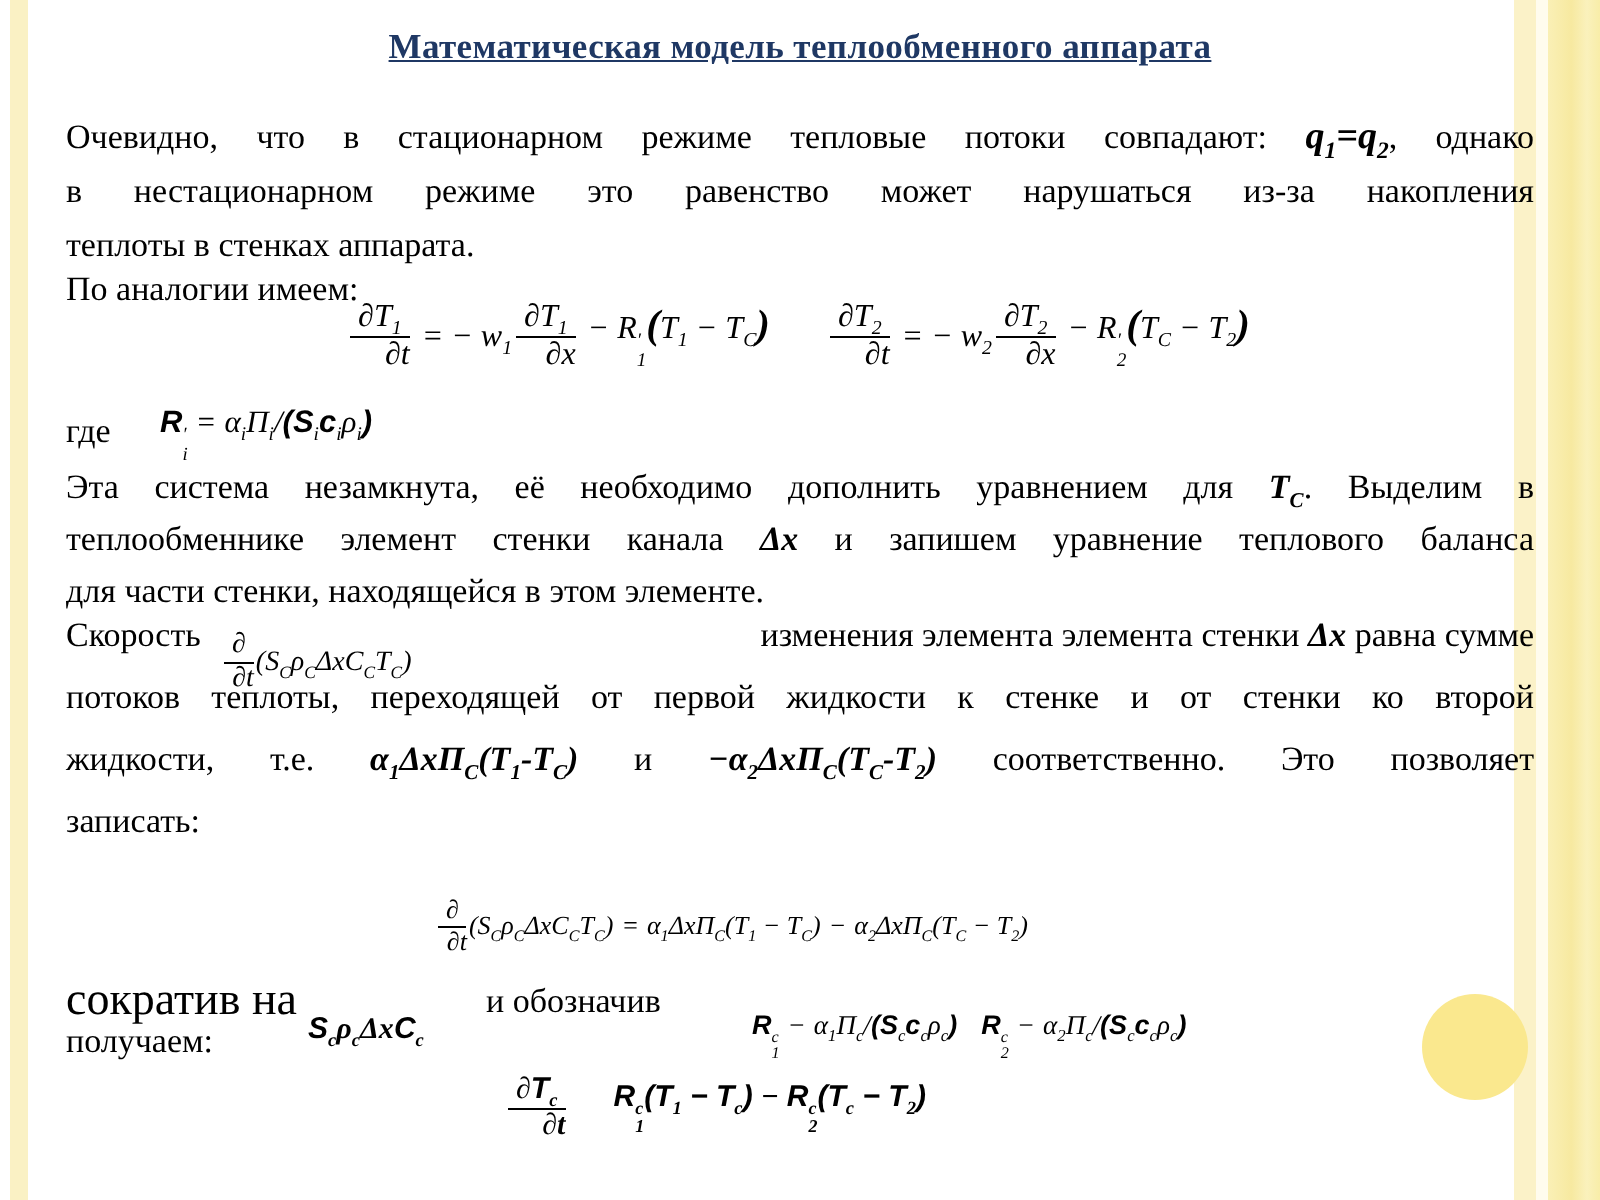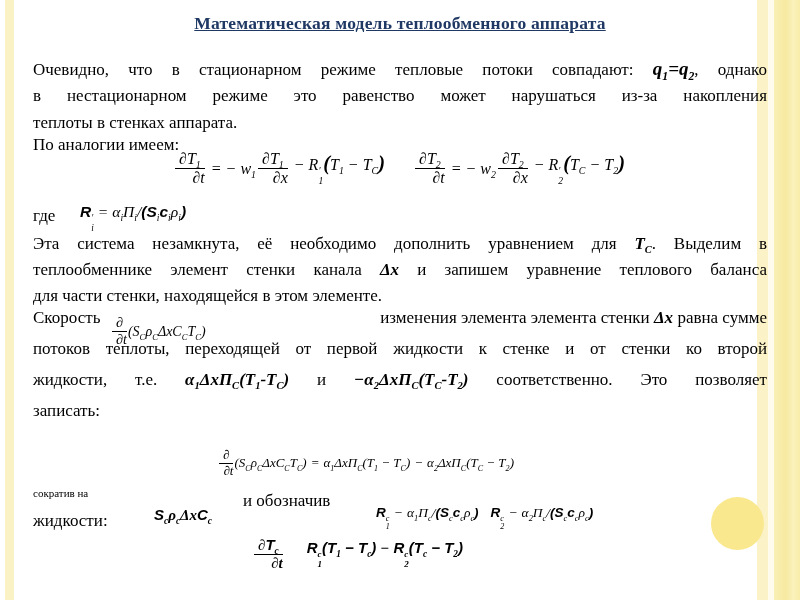--- a/index.html
+++ b/index.html
@@ -33,21 +33,21 @@
   .erow{display:inline-flex;align-items:center;gap:2px;}
   .op{margin:0 4px;}
   .bp{font-size:128%;font-weight:bold;}
   
   .eq1{position:absolute;left:30px;width:740px;top:150px;display:flex;justify-content:center;
        align-items:center;gap:30px;font-size:16px;font-style:italic;}
   .gde{position:absolute;left:33px;top:206px;font-size:17px;text-align:right;}
   .gdef{position:absolute;left:80px;top:203px;font-size:15.5px;font-style:italic;display:inline-flex;align-items:center;}
   .floatf{position:absolute;left:112px;top:315px;font-size:14px;font-style:italic;display:flex;align-items:center;gap:1px;}
   .mideq{position:absolute;left:219px;top:448px;font-size:13px;font-style:italic;display:flex;align-items:center;gap:1px;}
-  .sokr{position:absolute;left:33px;top:487px;font-size:11px;}
+  .sokr{position:absolute;left:33px;top:487px;font-size:23px;}
   .obozn{position:absolute;left:243px;top:491px;font-size:17px;}
   .poluch{position:absolute;left:33px;top:511px;font-size:17px;}
   .sform{position:absolute;left:154px;top:506px;font-size:15px;font-weight:bold;font-style:italic;}
   .rdefs{position:absolute;left:376px;top:505px;font-size:13.5px;font-style:italic;display:flex;gap:12px;align-items:center;}
   .finaleq{position:absolute;left:254px;top:536px;font-size:15px;font-weight:bold;font-style:italic;
            display:flex;align-items:center;gap:24px;}
 </style>
 </head>
 <body>
 
@@ -131,21 +131,21 @@
   <div class="mideq">
     <span class="frac">
         <span class="nu">∂</span>
         <span class="de">∂t</span>
       </span>
     <span><span>(S</span><sub>C</sub><span>ρ</span><sub>C</sub><span>ΔxC</span><sub>C</sub><span>T</span><sub>C</sub><span>)</span><span class="op">=</span><span>α</span><sub>1</sub><span>ΔxΠ</span><sub>C</sub><span>(T</span><sub>1</sub><span> − T</span><sub>C</sub><span>)</span><span class="op">−</span><span>α</span><sub>2</sub><span>ΔxΠ</span><sub>C</sub><span>(T</span><sub>C</sub><span> − T</span><sub>2</sub><span>)</span></span>
   </div>
 
   <div class="sokr">сократив на</div>
   <div class="obozn">и обозначив</div>
-  <div class="poluch">жидкости:</div>
+  <div class="poluch">получаем:</div>
 
   <div class="sform"><span class="bss">S</span><sub>c</sub><span>ρ</span><sub>c</sub><span>Δx</span><span class="bss">C</span><sub>c</sub></div>
 
   <div class="rdefs">
     <span><span class="bss">R</span><span class="supsub">
           <span>c</span>
           <span>1</span>
         </span><span class="op">−</span><span>α</span><sub>1</sub><span>Π</span><sub>c</sub><span>/</span><span class="bss">(</span><span class="bss">S</span><sub>c</sub><span class="bss">c</span><sub>c</sub><span>ρ</span><sub>c</sub><span class="bss">)</span></span>
     <span><span class="bss">R</span><span class="supsub">
           <span>c</span>

